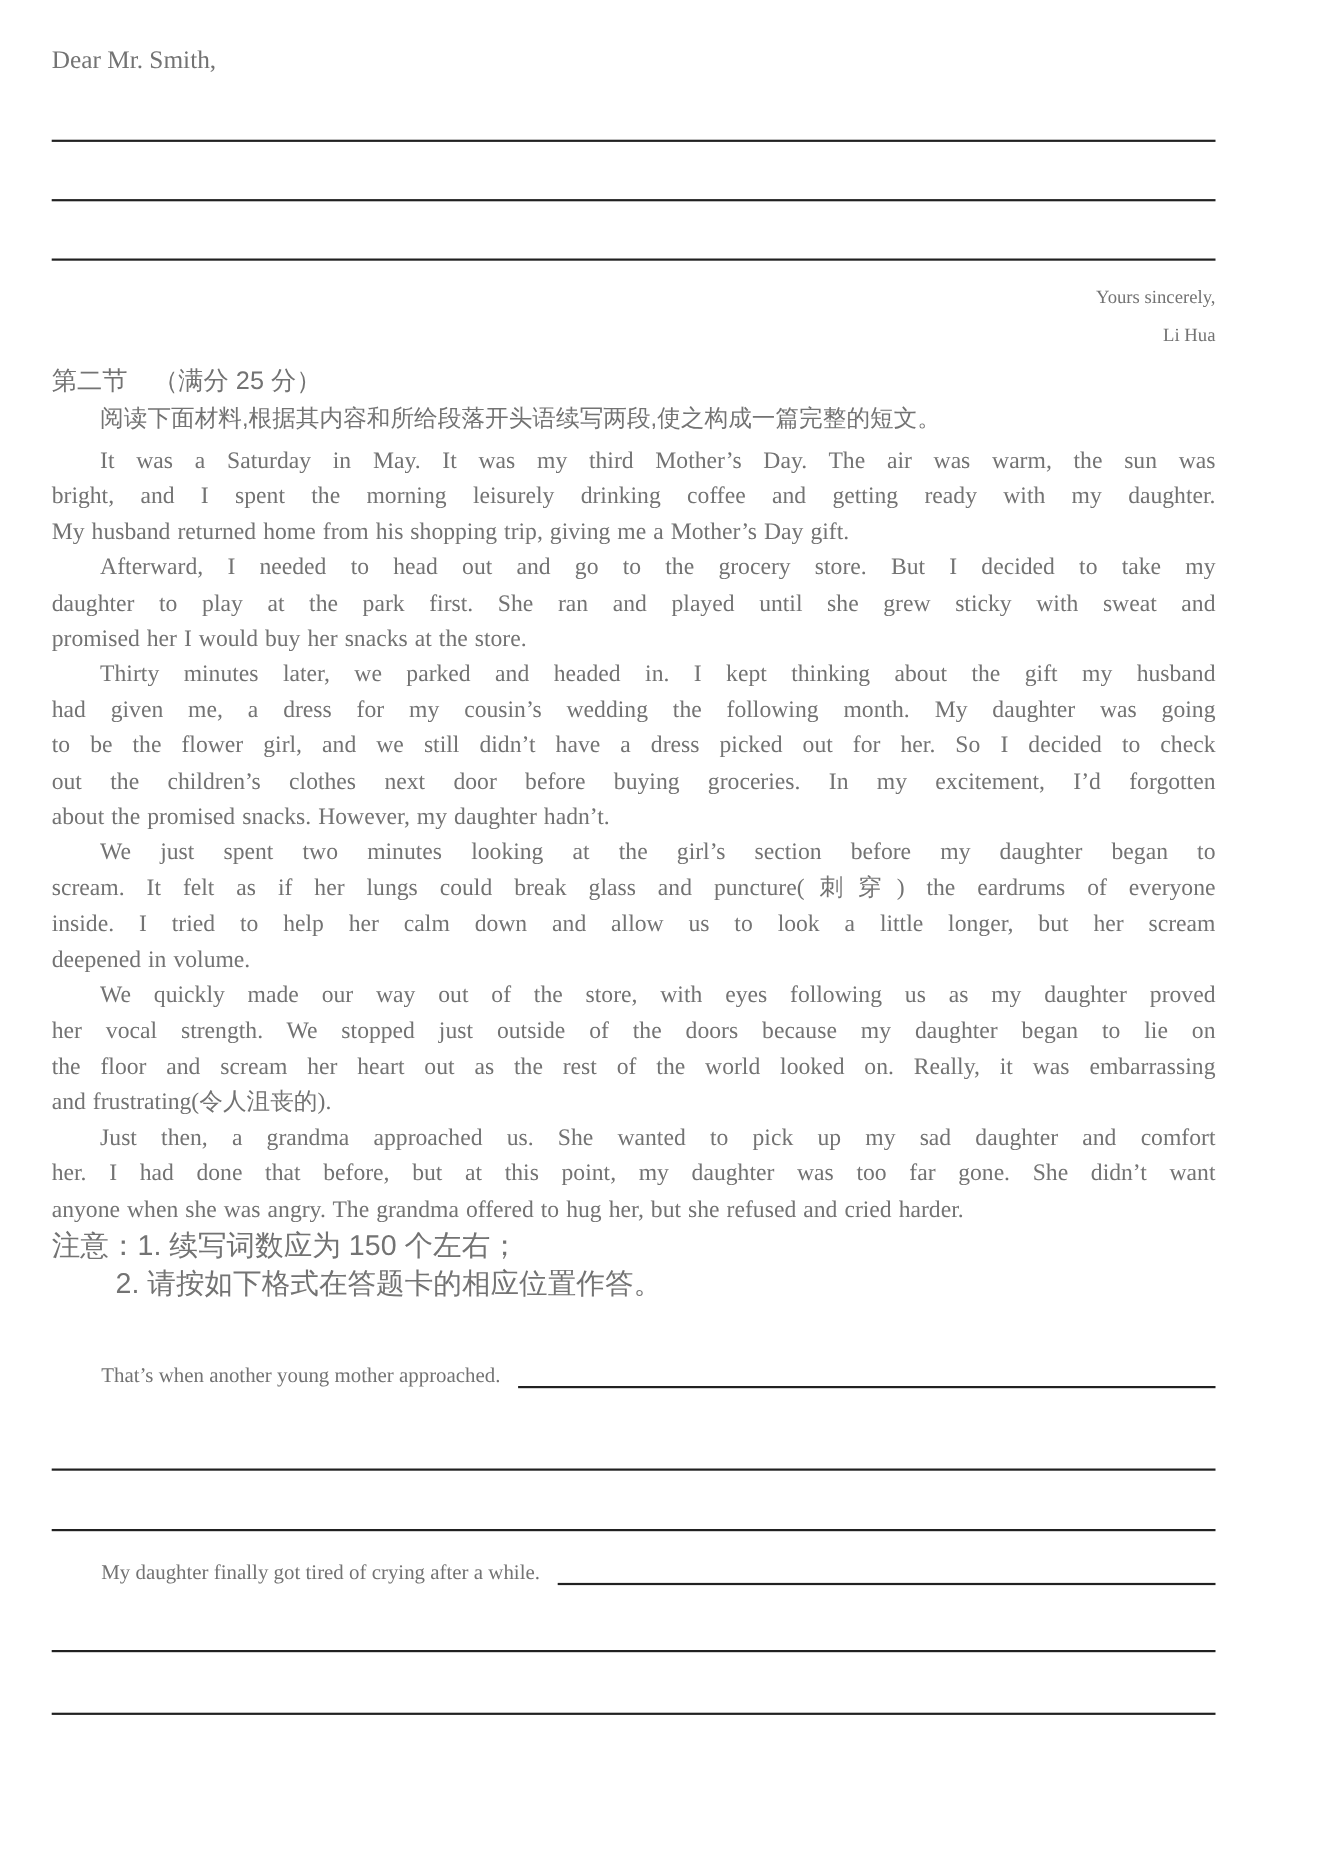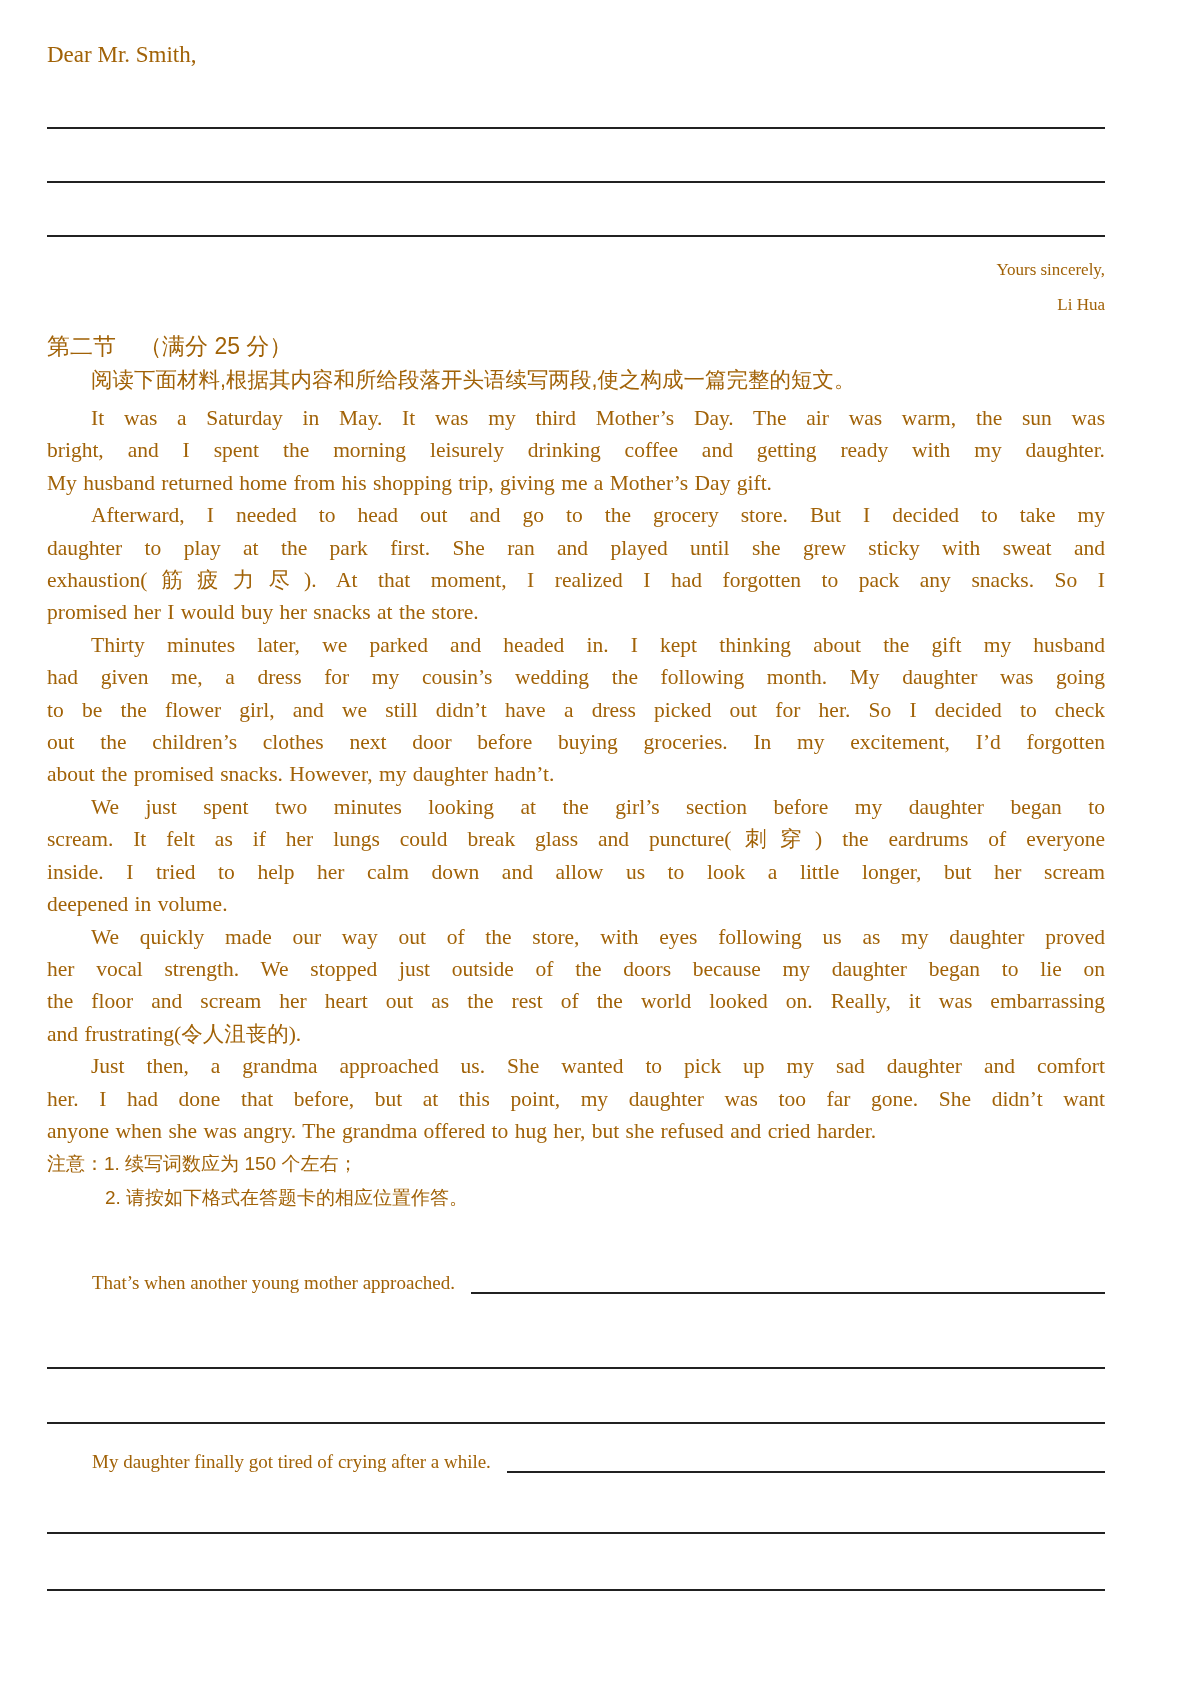--- a/index.html
+++ b/index.html
@@ -2,21 +2,21 @@
 <html><head>
 <meta charset="utf-8">
 <style>
   html, body { margin: 0; padding: 0; background: #e8e8e8; }
   .page {
     position: relative;
     width: 1200px;
     height: 1697px;
     margin: 0 auto;
     background: #ffffff;
-    color: #a16207;
+    color: #737373;
     font-family: "Liberation Serif", "DejaVu Serif", serif;
     overflow: hidden;
   }
   .content {
     padding: 0 95px 0 47px; 
   }
   .salutation {
     padding-top: 40px;
     font-size: 23px;
     line-height: 30px;
@@ -55,21 +55,21 @@
   }
   .jline {
     line-height: 32.4px;
     text-align: justify;
     text-align-last: justify;
     word-spacing: 1px;
   }
   .jline.last { text-align-last: left; }
   .jline.indent { text-indent: 44px; }
   .notes {
-    font-size: 19px;
+    font-size: 26px;
     line-height: 34px;
     font-family: "Liberation Sans", "DejaVu Sans", sans-serif;
   }
   .note-2 { padding-left: 58px; }
   .prompt-row {
     display: flex;
     align-items: flex-end;
     font-size: 19px;
     line-height: 32px;
   }
@@ -117,21 +117,20 @@
 
     <div class="section-heading">第二节　（满分 25 分）</div>
     <div class="section-instruction">阅读下面材料,根据其内容和所给段落开头语续写两段,使之构成一篇完整的短文。</div>
 
     <div class="passage" id="passage">
         <div class="jline indent">It was a Saturday in May.  It was my third Mother’s Day.  The air was warm, the sun was</div>
         <div class="jline">bright, and I spent the morning leisurely drinking coffee and getting ready with my daughter.</div>
         <div class="jline last">My husband returned home from his shopping trip, giving me a Mother’s Day gift.</div>
         <div class="jline indent">Afterward, I needed to head out and go to the grocery store.  But I decided to take my</div>
         <div class="jline">daughter to play at the park first.  She ran and played until she grew sticky with sweat and</div>
-        <div class="jline">exhaustion(筋疲力尽).  At that moment, I realized I had forgotten to pack any snacks.  So I</div>
         <div class="jline last">promised her I would buy her snacks at the store.</div>
         <div class="jline indent">Thirty minutes later, we parked and headed in.  I kept thinking about the gift my husband</div>
         <div class="jline">had given me, a dress for my cousin’s wedding the following month.  My daughter was going</div>
         <div class="jline">to be the flower girl, and we still didn’t have a dress picked out for her.  So I decided to check</div>
         <div class="jline">out the children’s clothes next door before buying groceries.  In my excitement, I’d forgotten</div>
         <div class="jline last">about the promised snacks.  However, my daughter hadn’t.</div>
         <div class="jline indent">We just spent two minutes looking at the girl’s section before my daughter began to</div>
         <div class="jline">scream.  It felt as if her lungs could break glass and puncture(刺穿) the eardrums of everyone</div>
         <div class="jline">inside.  I tried to help her calm down and allow us to look a little longer, but her scream</div>
         <div class="jline last">deepened in volume.</div>

